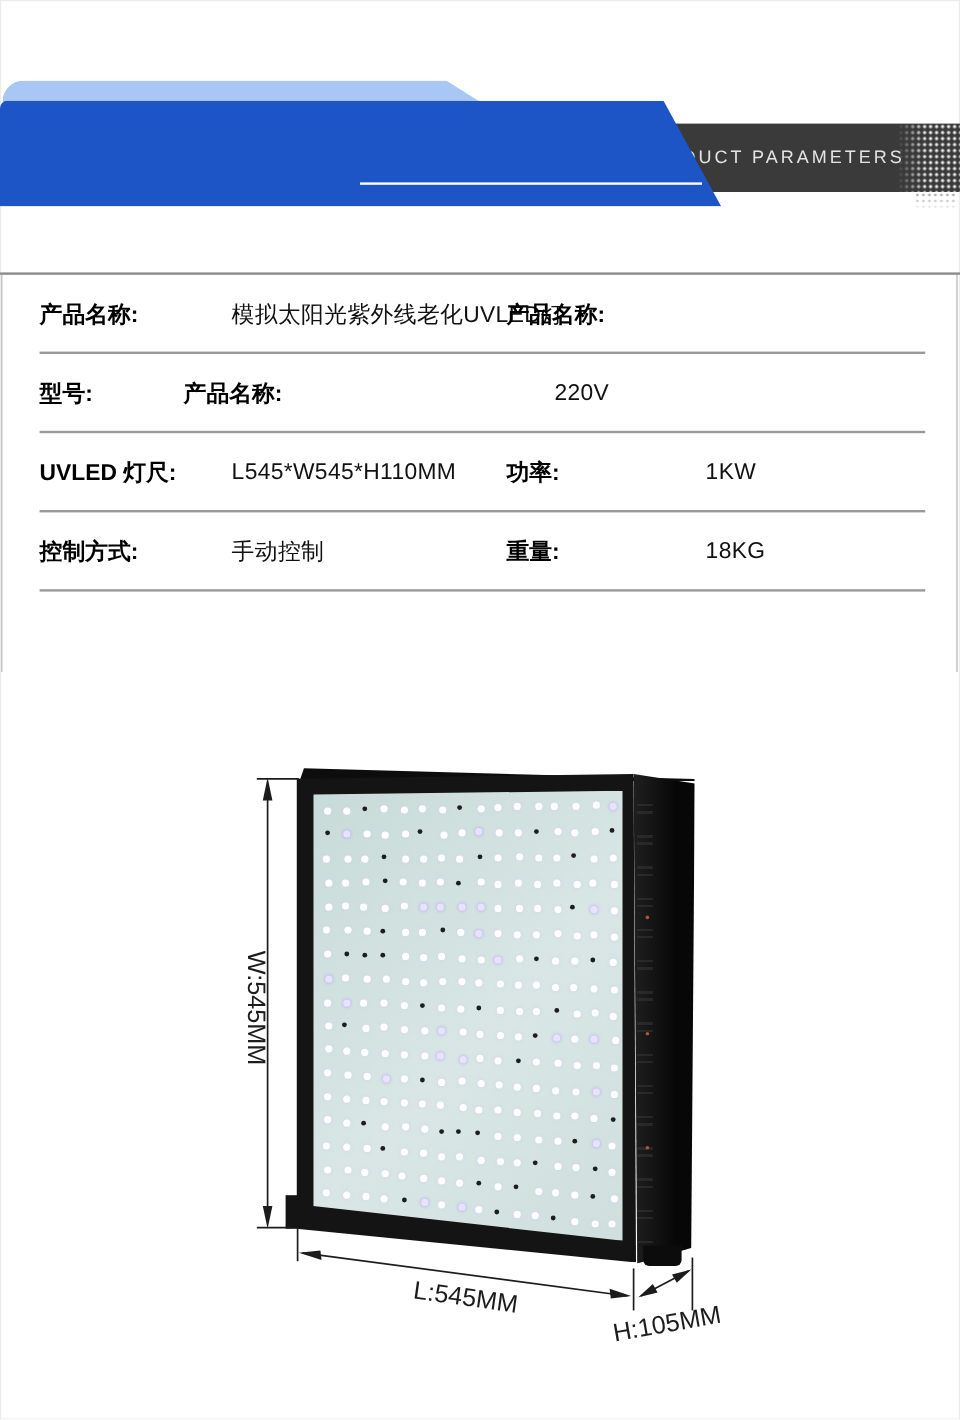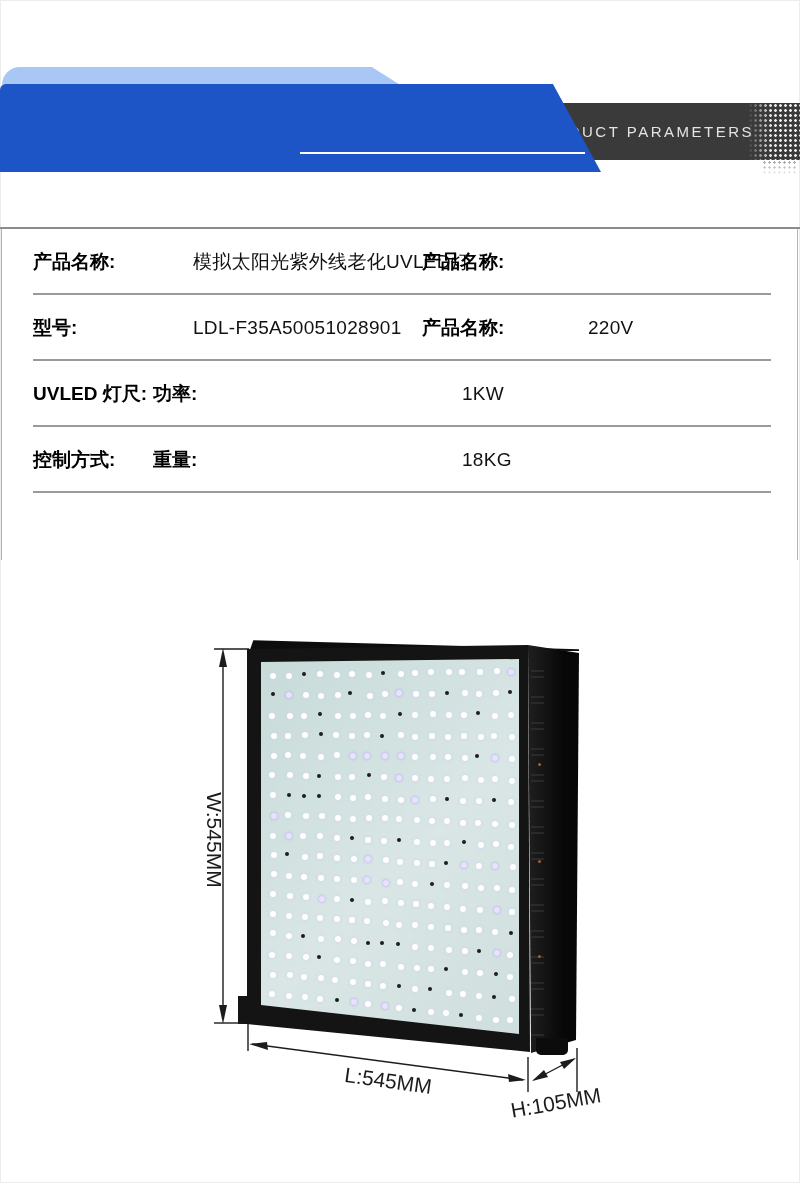--- a/index.html
+++ b/index.html
@@ -88,31 +88,32 @@
     <div class="spec-vline l"></div>
     <div class="spec-vline r"></div>
 
     <div class="spec-row">
       <span class="spec-label">产品名称:</span>
       <span class="spec-value">模拟太阳光紫外线老化UVLED灯</span>
       <span class="spec-label">产品名称:</span>
     </div>
     <div class="spec-row">
       <span class="spec-label">型号:</span>
-      <span class="spec-value">LDL-F35A50051028901</span>
       <span class="spec-label">产品名称:</span>
       <span class="spec-value">220V</span>
     </div>
     <div class="spec-row">
       <span class="spec-label">UVLED 灯尺:</span>
+      <span class="spec-value">L545*W545*H110MM</span>
       <span class="spec-label">功率:</span>
       <span class="spec-value">1KW</span>
     </div>
     <div class="spec-row">
       <span class="spec-label">控制方式:</span>
+      <span class="spec-value">手动控制</span>
       <span class="spec-label">重量:</span>
       <span class="spec-value">18KG</span>
     </div>
   </div>
 
   <div class="figure">
     <div class="lamp-topband"></div>
     <div class="lamp-side">
       <div class="lamp-vents"></div>
     <div class="led" style="left: 10px; top: 118px; width: 3px; height: 3px; background: rgb(168, 89, 58);"></div>

